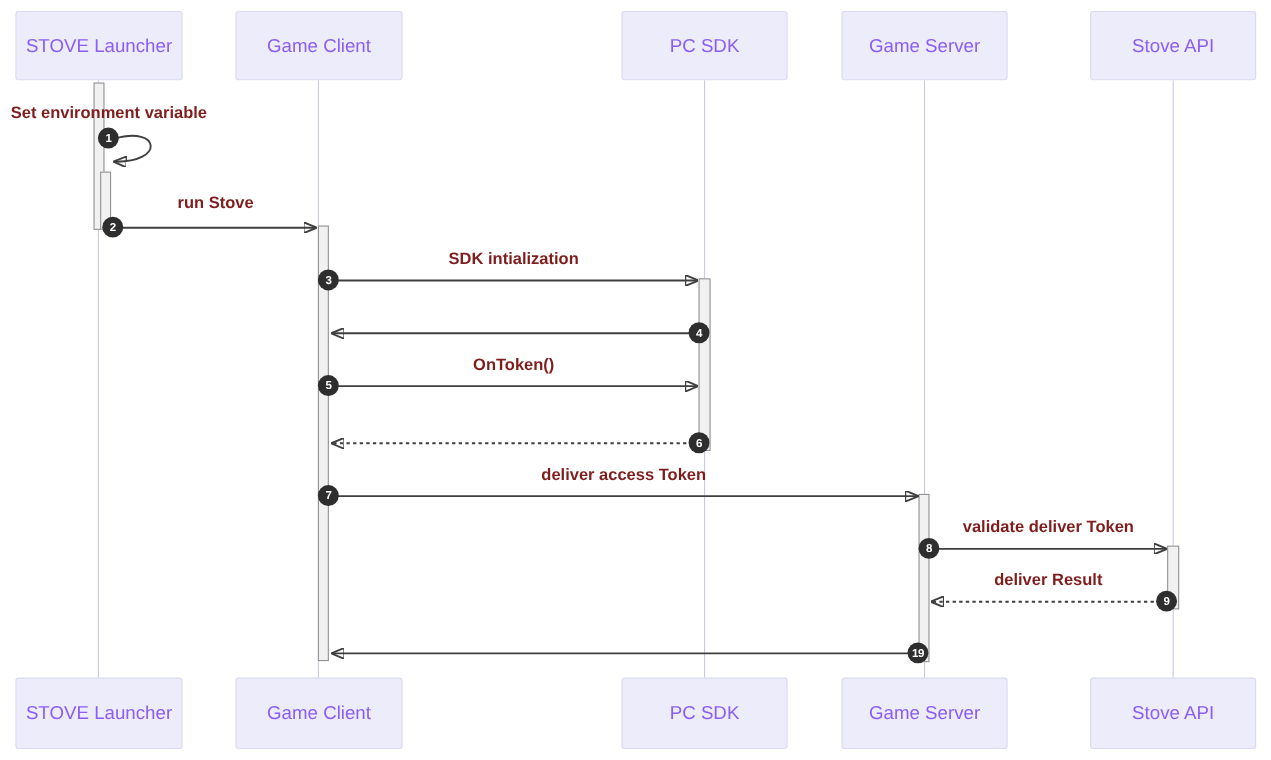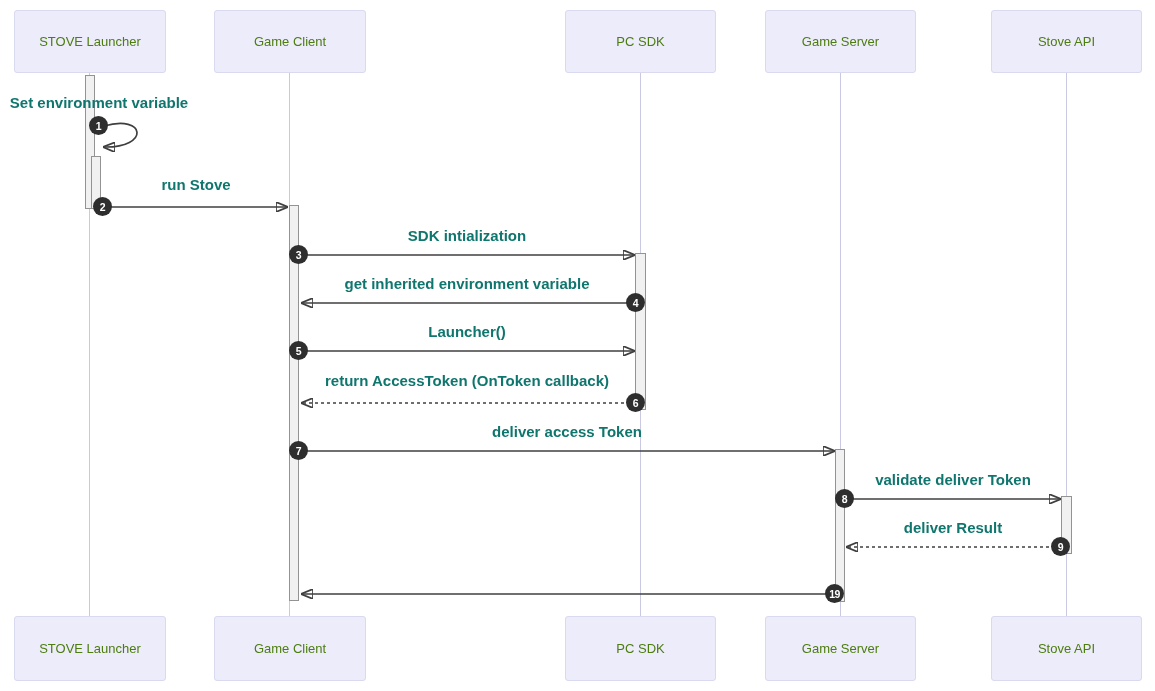--- a/index.html
+++ b/index.html
@@ -13,22 +13,22 @@
   }
   .actor-box {
     position: absolute;
     height: 61px;
     background: #ececfb;
     border: 1px solid #d9d9ef;
     border-radius: 3px;
     display: flex;
     align-items: center;
     justify-content: center;
-    font-size: 13px;
-    color: #4d7c0f;
+    font-size: 17px;
+    color: #8b5cf6;
   }
   .actor-box.top { top: 10px; }
   .actor-box.bottom { top: 616px; height: 63px; }
   .lifeline {
     position: absolute;
     top: 73px;
     height: 543px;
     width: 1px;
     background: #c9c9e4;
   }
@@ -37,21 +37,21 @@
     background: #f1f1f1;
     border: 1px solid #939393;
     box-sizing: border-box;
   }
   .msg-label {
     position: absolute;
     transform: translateX(-50%);
     white-space: nowrap;
     font-size: 15px;
     font-weight: bold;
-    color: #0f766e;
+    color: #7f1d1d;
     line-height: 16px;
   }
   .num-badge {
     position: absolute;
     width: 19px;
     height: 19px;
     margin-left: -10px;
     margin-top: -10px;
     border-radius: 50%;
     background: #2e2e2e;
@@ -109,23 +109,21 @@
     <line x1="636" y1="403" x2="302" y2="403" marker-end="url(#ah)" class="dashed"></line>
     <line x1="299" y1="451" x2="834" y2="451" marker-end="url(#ah)"></line>
     <line x1="845" y1="499" x2="1060" y2="499" marker-end="url(#ah)"></line>
     <line x1="1061" y1="547" x2="847" y2="547" marker-end="url(#ah)" class="dashed"></line>
     <line x1="835" y1="594" x2="302" y2="594" marker-end="url(#ah)"></line>
   </svg>
 
   <div class="msg-label" style="left:99px;  top:95px">Set environment variable</div>
   <div class="msg-label" style="left:196px; top:177px">run Stove</div>
   <div class="msg-label" style="left:467px; top:228px">SDK intialization</div>
-  <div class="msg-label" style="left:467px; top:276px">get inherited environment variable</div>
-  <div class="msg-label" style="left:467px; top:324px">Launcher()</div>
-  <div class="msg-label" style="left:467px; top:373px">return AccessToken (OnToken callback)</div>
+  <div class="msg-label" style="left:467px; top:324px">OnToken()</div>
   <div class="msg-label" style="left:567px; top:424px">deliver access Token</div>
   <div class="msg-label" style="left:953px; top:472px">validate deliver Token</div>
   <div class="msg-label" style="left:953px; top:520px">deliver Result</div>
 
   <div class="num-badge" style="left:99px;  top:126px">1</div>
   <div class="num-badge" style="left:103px; top:207px">2</div>
   <div class="num-badge" style="left:299px; top:255px">3</div>
   <div class="num-badge" style="left:636px; top:303px">4</div>
   <div class="num-badge" style="left:299px; top:351px">5</div>
   <div class="num-badge" style="left:636px; top:403px">6</div>

